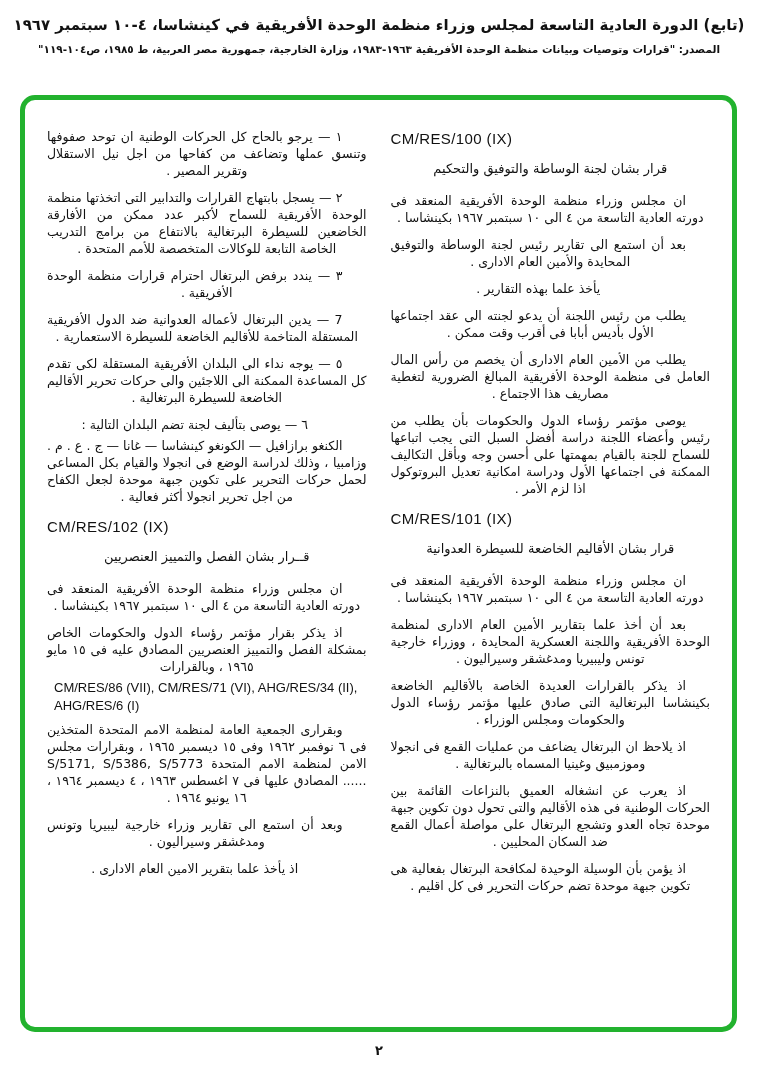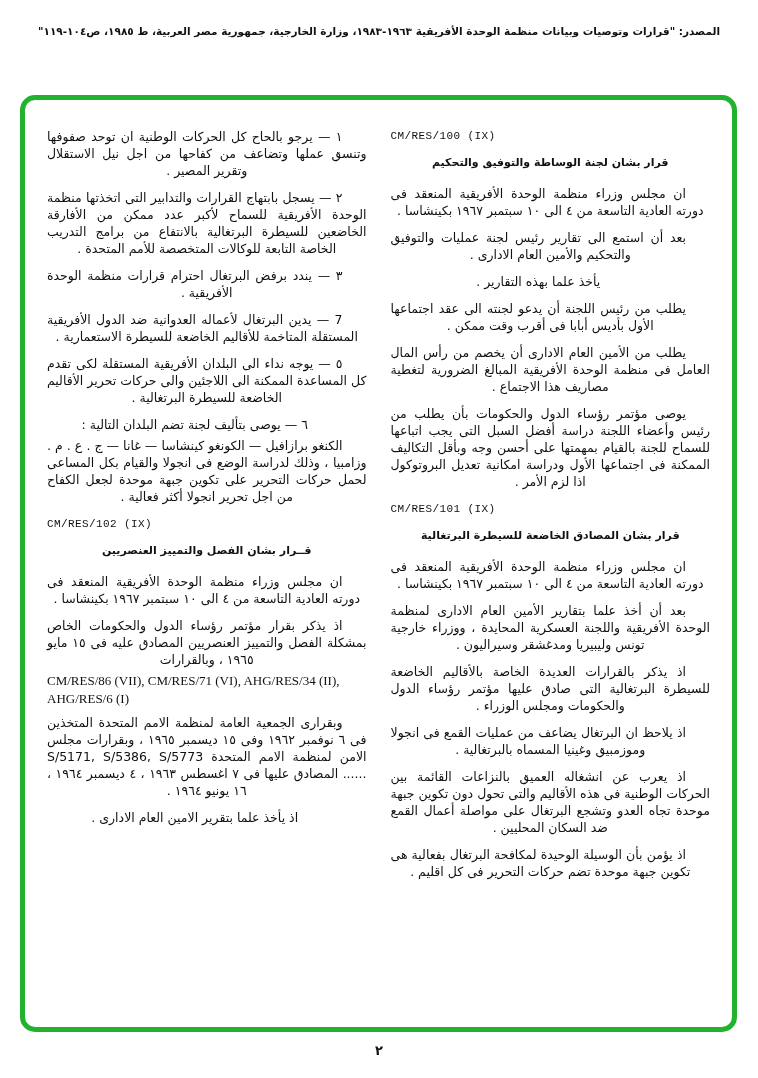--- a/index.html
+++ b/index.html
@@ -10,87 +10,89 @@
   .header{position:absolute;top:16px;left:0;right:0;text-align:center;direction:rtl;}
   .h-title{font-size:15px;font-weight:bold;letter-spacing:0;}
   .h-source{font-size:10.5px;font-weight:bold;margin-top:9px;}
   .frame{
     position:absolute;left:20px;top:95px;width:717px;height:937px;box-sizing:border-box;
     border:5px solid #22b22e;border-radius:15px;background:#fff;
     display:flex;direction:rtl;gap:24px;padding:28px 22px 20px 22px;overflow:hidden;
   }
   .col{flex:1;min-width:0;direction:rtl;}
   .res-code{
-    direction:ltr;text-align:left;font-family:Liberation Mono, monospace;
-    font-size:11px;margin:2px 0 14px 0;letter-spacing:.4px;
+    direction:ltr;text-align:left;font-family:Liberation Sans, sans-serif;
+    font-size:15px;margin:2px 0 14px 0;letter-spacing:.4px;
   }
   .res-title{
-    font-weight:bold;text-align:center;font-size:11px;margin:0 0 16px 0;
+    font-weight:normal;text-align:center;font-size:13px;margin:0 0 16px 0;
   }
   .para{
     margin:0 0 10px 0;font-size:12.5px;line-height:17px;
     text-align:justify;text-align-last:center;text-indent:24px;
   }
   .para-latin{
     direction:ltr;text-align:left;text-align-last:left;text-indent:0;
-    font-family:Liberation Serif, serif;font-size:13px;line-height:18px;margin:0 0 6px 0;
+    font-family:Liberation Sans, sans-serif;font-size:13px;line-height:18px;margin:0 0 6px 7px;
   }
   .tight{margin-bottom:4px;}
   .section-gap{margin-top:13px;}
   .page-number{
     position:absolute;bottom:20px;left:0;right:0;text-align:center;
     font-size:13px;font-weight:bold;
   }
 </style>
 </head>
 <body>
 
 <div class="page">
 
   <div class="header">
+    <div class="h-title">(تابع) الدورة العادية التاسعة لمجلس وزراء منظمة الوحدة الأفريقية في كينشاسا، ٤-١٠ سبتمبر ١٩٦٧</div>
     <div class="h-source">المصدر: "قرارات وتوصيات وبيانات منظمة الوحدة الأفريقية ١٩٦٣-١٩٨٣، وزارة الخارجية، جمهورية مصر العربية، ط ١٩٨٥، ص١٠٤-١١٩"</div>
   </div>
 
   <div class="frame" style="border-color: rgb(34, 178, 46);">
 
     <div class="col">
       <div class="res-code">CM/RES/100 (IX)</div>
       <div class="res-title">قرار بشان لجنة الوساطة والتوفيق والتحكيم</div>
       <p class="para">ان مجلس وزراء منظمة الوحدة الأفريقية المنعقد فى دورته العادية التاسعة من ٤ الى ١٠ سبتمبر ١٩٦٧ بكينشاسا .</p>
-      <p class="para">بعد أن استمع الى تقارير رئيس لجنة عمليات والتوفيق والتحكيم والأمين العام الادارى .</p>
+      <p class="para">بعد أن استمع الى تقارير رئيس لجنة الوساطة والتوفيق المحايدة والأمين العام الادارى .</p>
       <p class="para">يأخذ علما بهذه التقارير .</p>
       <p class="para">يطلب من رئيس اللجنة أن يدعو لجنته الى عقد اجتماعها الأول بأديس أبابا فى أقرب وقت ممكن .</p>
       <p class="para">يطلب من الأمين العام الادارى أن يخصم من رأس المال العامل فى منظمة الوحدة الأفريقية المبالغ الضرورية لتغطية مصاريف هذا الاجتماع .</p>
       <p class="para">يوصى مؤتمر رؤساء الدول والحكومات بأن يطلب من رئيس وأعضاء اللجنة دراسة أفضل السبل التى يجب اتباعها للسماح للجنة بالقيام بمهمتها على أحسن وجه وبأقل التكاليف الممكنة فى اجتماعها الأول ودراسة امكانية تعديل البروتوكول اذا لزم الأمر .</p>
 
       <div class="res-code section-gap">CM/RES/101 (IX)</div>
-      <div class="res-title">قرار بشان المصادق الخاضعة للسيطرة البرتغالية</div>
+      <div class="res-title">قرار بشان الأقاليم الخاضعة للسيطرة العدوانية</div>
       <p class="para">ان مجلس وزراء منظمة الوحدة الأفريقية المنعقد فى دورته العادية التاسعة من ٤ الى ١٠ سبتمبر ١٩٦٧ بكينشاسا .</p>
       <p class="para">بعد أن أخذ علما بتقارير الأمين العام الادارى لمنظمة الوحدة الأفريقية واللجنة العسكرية المحايدة ، ووزراء خارجية تونس وليبيريا ومدغشقر وسيراليون .</p>
-      <p class="para">اذ يذكر بالقرارات العديدة الخاصة بالأقاليم الخاضعة للسيطرة البرتغالية التى صادق عليها مؤتمر رؤساء الدول والحكومات ومجلس الوزراء .</p>
+      <p class="para">اذ يذكر بالقرارات العديدة الخاصة بالأقاليم الخاضعة بكينشاسا البرتغالية التى صادق عليها مؤتمر رؤساء الدول والحكومات ومجلس الوزراء .</p>
       <p class="para">اذ يلاحظ ان البرتغال يضاعف من عمليات القمع فى انجولا وموزمبيق وغينيا المسماه بالبرتغالية .</p>
       <p class="para">اذ يعرب عن انشغاله العميق بالنزاعات القائمة بين الحركات الوطنية فى هذه الأقاليم والتى تحول دون تكوين جبهة موحدة تجاه العدو وتشجع البرتغال على مواصلة أعمال القمع ضد السكان المحليين .</p>
       <p class="para">اذ يؤمن بأن الوسيلة الوحيدة لمكافحة البرتغال بفعالية هى تكوين جبهة موحدة تضم حركات التحرير فى كل اقليم .</p>
     </div>
 
     <div class="col">
       <p class="para">١ — يرجو بالحاح كل الحركات الوطنية ان توحد صفوفها وتنسق عملها وتضاعف من كفاحها من اجل نيل الاستقلال وتقرير المصير .</p>
       <p class="para">٢ — يسجل بابتهاج القرارات والتدابير التى اتخذتها منظمة الوحدة الأفريقية للسماح لأكبر عدد ممكن من الأفارقة الخاضعين للسيطرة البرتغالية بالانتفاع من برامج التدريب الخاصة التابعة للوكالات المتخصصة للأمم المتحدة .</p>
       <p class="para">٣ — يندد برفض البرتغال احترام قرارات منظمة الوحدة الأفريقية .</p>
       <p class="para">7 — يدين البرتغال لأعماله العدوانية ضد الدول الأفريقية المستقلة المتاخمة للأقاليم الخاضعة للسيطرة الاستعمارية .</p>
       <p class="para">٥ — يوجه نداء الى البلدان الأفريقية المستقلة لكى تقدم كل المساعدة الممكنة الى اللاجئين والى حركات تحرير الأقاليم الخاضعة للسيطرة البرتغالية .</p>
       <p class="para tight">٦ — يوصى بتأليف لجنة تضم البلدان التالية :</p>
       <p class="para">الكنغو برازافيل — الكونغو كينشاسا — غانا — ج . ع . م . وزامبيا ، وذلك لدراسة الوضع فى انجولا والقيام بكل المساعى لحمل حركات التحرير على تكوين جبهة موحدة لجعل الكفاح من اجل تحرير انجولا أكثر فعالية .</p>
 
       <div class="res-code section-gap">CM/RES/102 (IX)</div>
       <div class="res-title">قــرار بشان الفصل والتمييز العنصريين</div>
       <p class="para">ان مجلس وزراء منظمة الوحدة الأفريقية المنعقد فى دورته العادية التاسعة من ٤ الى ١٠ سبتمبر ١٩٦٧ بكينشاسا .</p>
       <p class="para tight">اذ يذكر بقرار مؤتمر رؤساء الدول والحكومات الخاص بمشكلة الفصل والتمييز العنصريين المصادق عليه فى ١٥ مايو ١٩٦٥ ، وبالقرارات</p>
       <p class="para-latin">CM/RES/86 (VII), CM/RES/71 (VI), AHG/RES/34 (II), AHG/RES/6 (I)</p>
       <p class="para">وبقرارى الجمعية العامة لمنظمة الامم المتحدة المتخذين فى ٦ نوفمبر ١٩٦٢ وفى ١٥ ديسمبر ١٩٦٥ ، وبقرارات مجلس الامن لمنظمة الامم المتحدة S/5171, S/5386, S/5773 ...... المصادق عليها فى ٧ اغسطس ١٩٦٣ ، ٤ ديسمبر ١٩٦٤ ، ١٦ يونيو ١٩٦٤ .</p>
+      <p class="para">وبعد أن استمع الى تقارير وزراء خارجية ليبيريا وتونس ومدغشقر وسيراليون .</p>
       <p class="para">اذ يأخذ علما بتقرير الامين العام الادارى .</p>
     </div>
 
   </div>
 
   <div class="page-number">٢</div>
 
 </div>
 
 </body></html>

